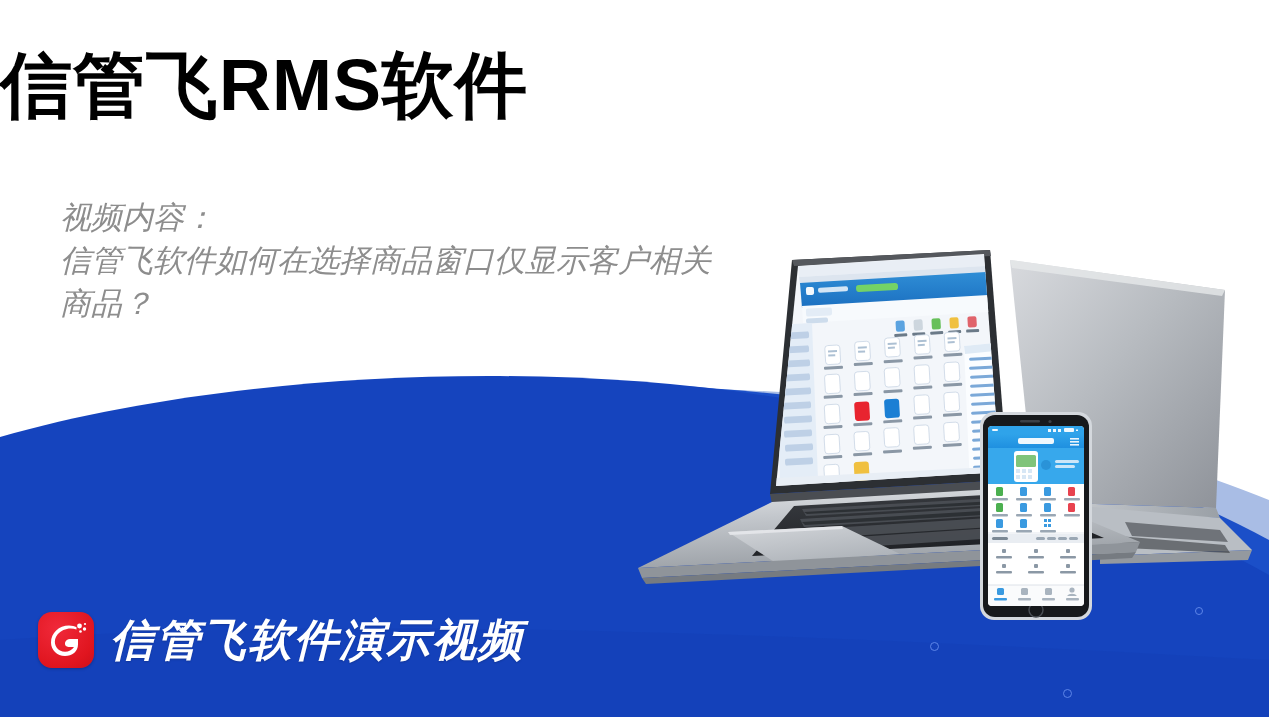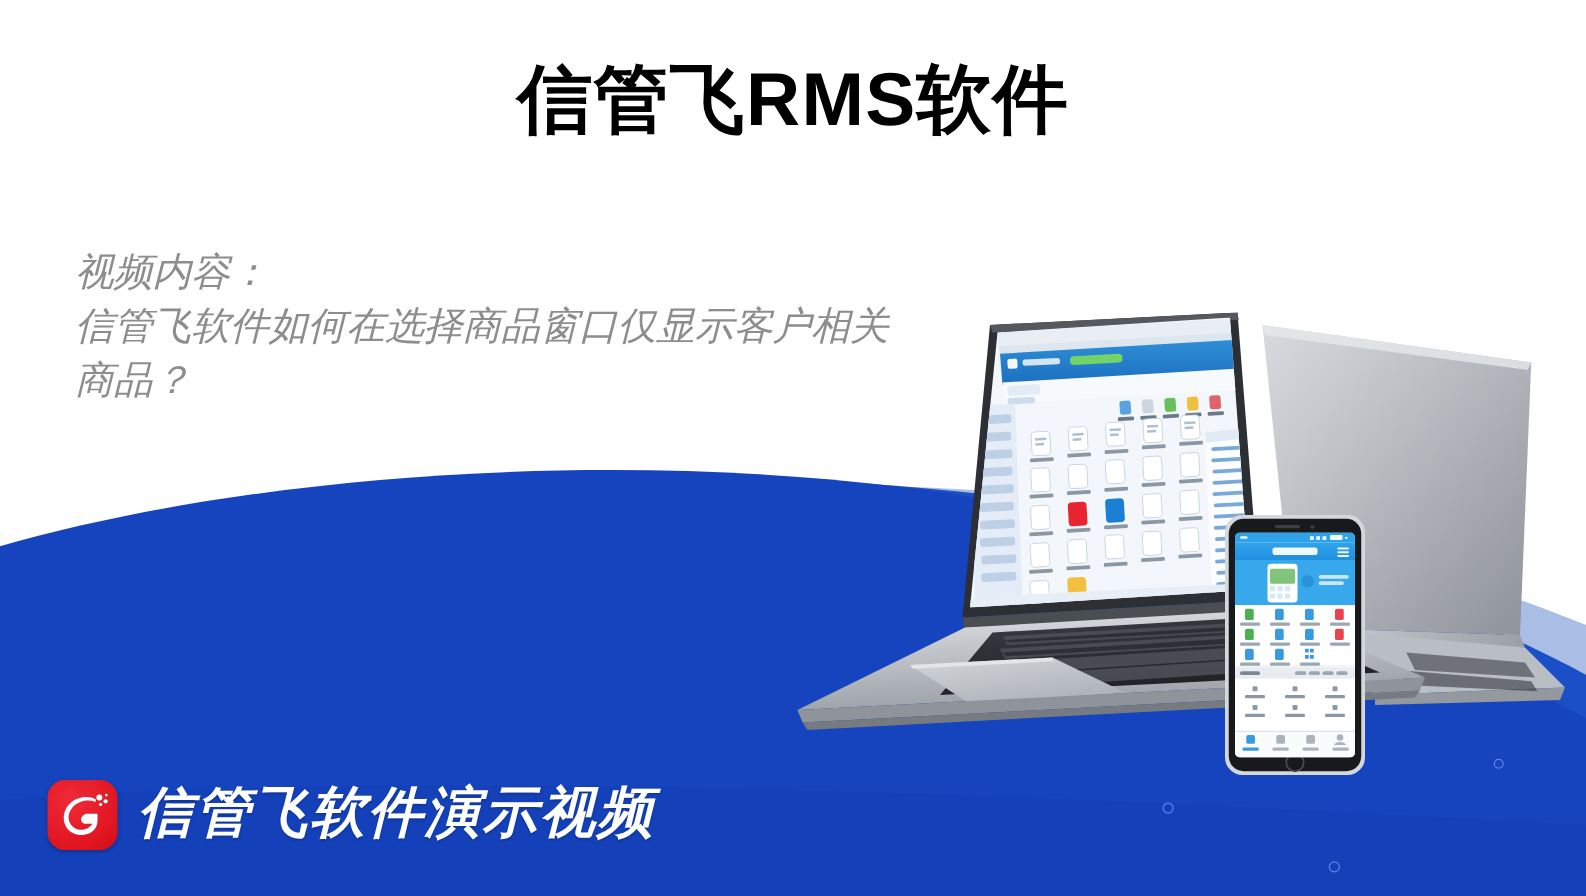--- a/index.html
+++ b/index.html
@@ -22,22 +22,22 @@
     left: 0; top: 0;
     width: 1269px; height: 717px;
     pointer-events: none;
   }
 
   
   .title {
     position: absolute;
     left: 0; top: 48px;
     width: 1269px;
-    text-align: center;
-    font-size: 60px;
+    text-align: left;
+    font-size: 72px;
     font-weight: bold;
     color: #000000;
     letter-spacing: 1px;
     line-height: 1.05;
     white-space: nowrap;
   }
 
   
   .subtitle {
     position: absolute;
@@ -53,21 +53,21 @@
   .subtitle .body { display: block; }
 
   
   .footer {
     position: absolute;
     left: 0;
     top: 600px;
     width: 1269px;
     height: 80px;
     display: flex;
-    align-items: flex-end;
+    align-items: center;
   }
   .logo-mark {
     position: relative;
     margin-left: 38px;
     width: 56px;
     height: 56px;
     border-radius: 14px;
     background: radial-gradient(circle at 35% 30%, #f0293a 0%, #e0151f 70%, #cc0f1a 100%);
     flex: 0 0 auto;
     box-shadow: 0 1px 3px rgba(0,0,0,.25);

